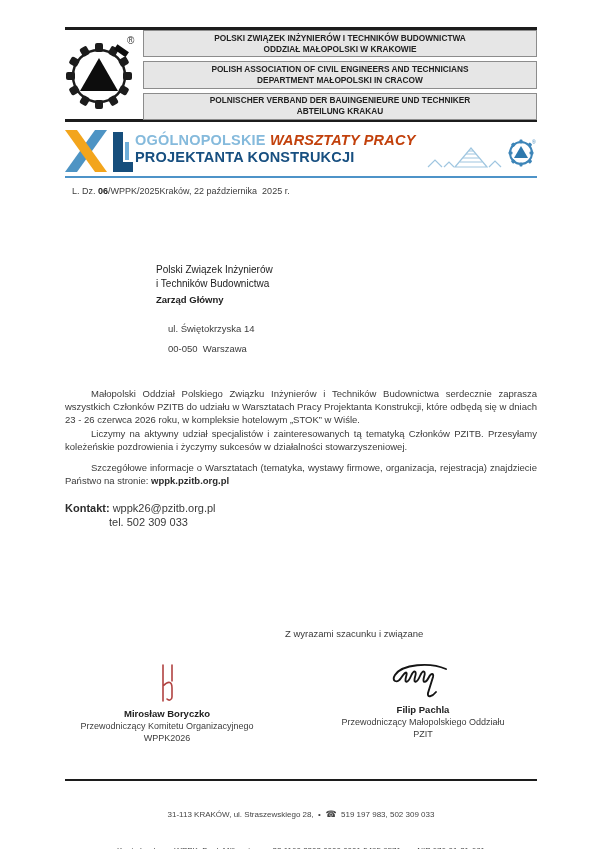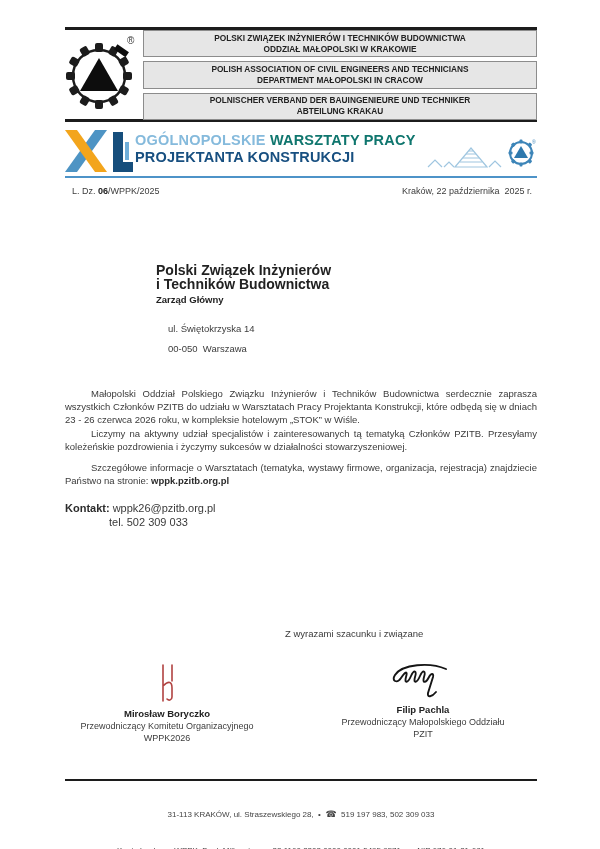--- a/index.html
+++ b/index.html
@@ -14,30 +14,30 @@
   .hdr{position:absolute;left:65px;top:30px;width:472px;display:flex;}
   .hdr-logo{width:78px;flex:0 0 78px;position:relative;}
   .hdr-boxes{flex:1;display:flex;flex-direction:column;gap:4px;}
   .org-box{background:#e6e6e6;border:1px solid #8c8c8c;text-align:center;
            font-weight:bold;font-size:8.3px;line-height:11px;color:#222;
            padding:0 4px;flex:1;display:flex;flex-direction:column;justify-content:center;}
   
   .banner{position:absolute;left:65px;top:130px;width:472px;height:46px;}
   .xl-svg{position:absolute;left:0;top:0;}
   .banner-title{position:absolute;left:70px;top:2px;font-weight:bold;font-size:14.5px;line-height:17px;letter-spacing:.2px;}
-  .t-light{color:#85badc;} .t-mid{color:#0f766e;} .t-dark{color:#174f80;}
+  .t-light{color:#85badc;} .t-mid{color:#c2410c;font-style:italic;} .t-dark{color:#174f80;}
   .skyline{position:absolute;left:362px;top:12px;}
   .badge{position:absolute;left:442px;top:8px;}
   
   .refline{position:absolute;left:72px;top:186px;width:460px;font-size:9px;color:#3c3c3c;
-           display:flex;justify-content:space-between;white-space:pre;}
+           display:flex;justify-content:flex-start;white-space:pre;}
   .refline b{color:#222;}
   
   .recipient{position:absolute;left:156px;top:263px;font-size:9.5px;color:#3c3c3c;}
-  .recipient .nm{font-weight:bold;font-size:14px;line-height:14px;color:#222;}
+  .recipient .nm{font-weight:normal;font-size:10px;line-height:14px;color:#222;}
   .recipient .unit{font-weight:bold;font-size:9.5px;margin-top:3px;color:#222;}
   .recipient .street{margin-top:18px;margin-left:12px;}
   .recipient .city{margin-top:9px;margin-left:12px;white-space:pre;}
   
   .bodytext{position:absolute;left:65px;top:387px;width:472px;font-size:9.5px;
             line-height:13.2px;color:#3a3a3a;text-align:justify;}
   .bodytext p{margin:0;text-indent:26px;}
   .bodytext p.gap{margin-top:8px;}
   .bodytext b{color:#2c2c2c;}
   .contact{margin-top:15px;text-indent:0;font-size:11px;}

